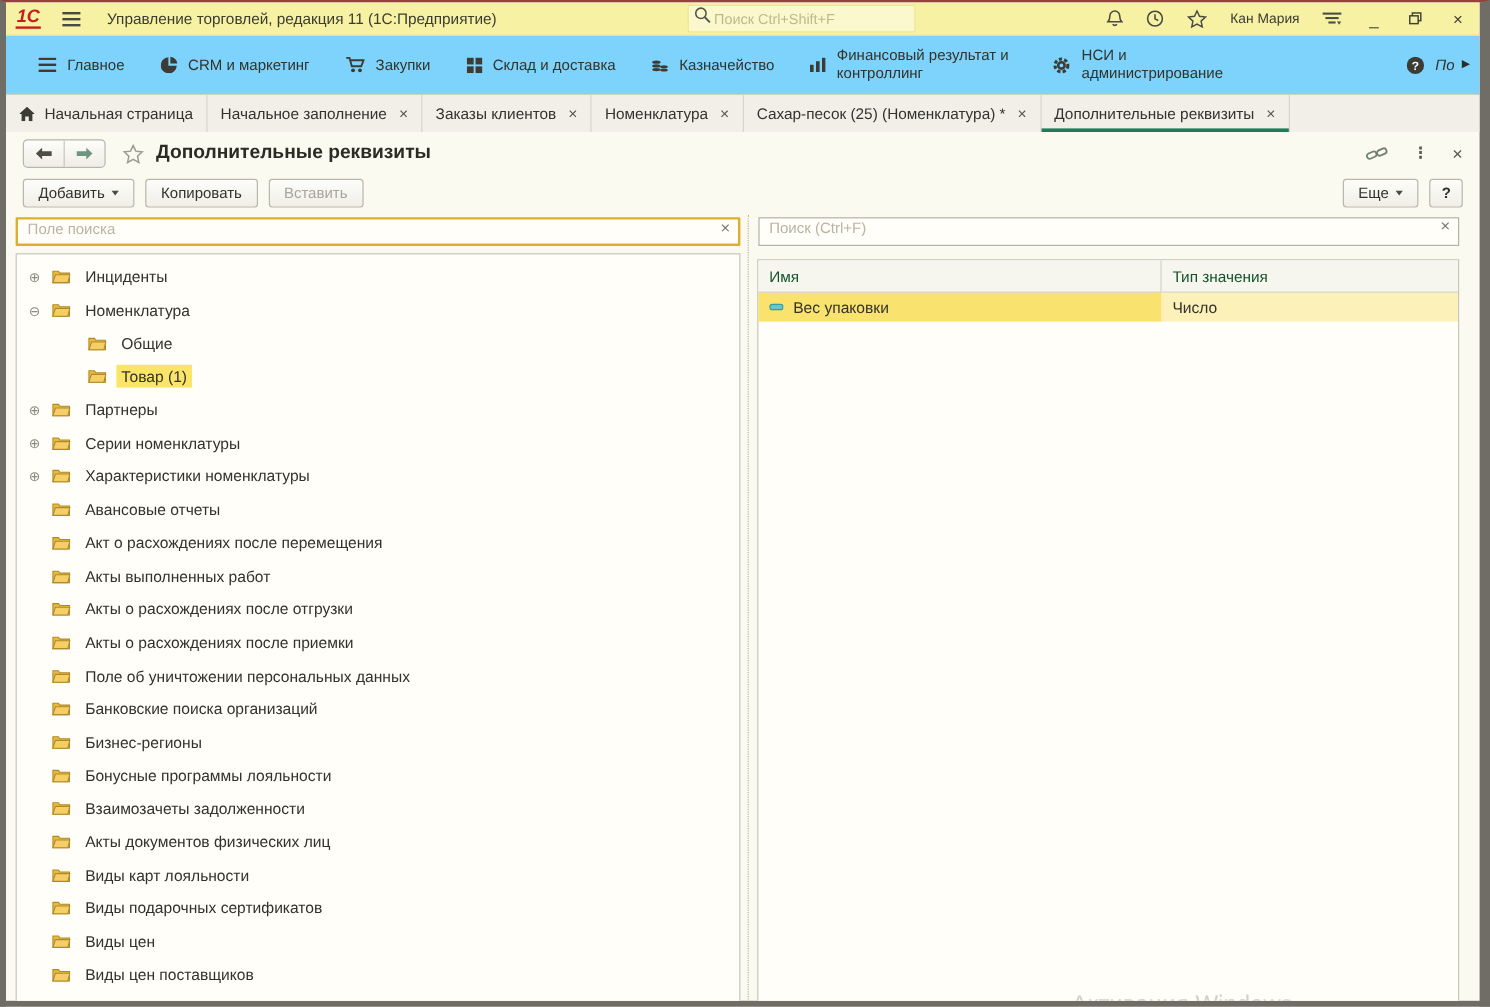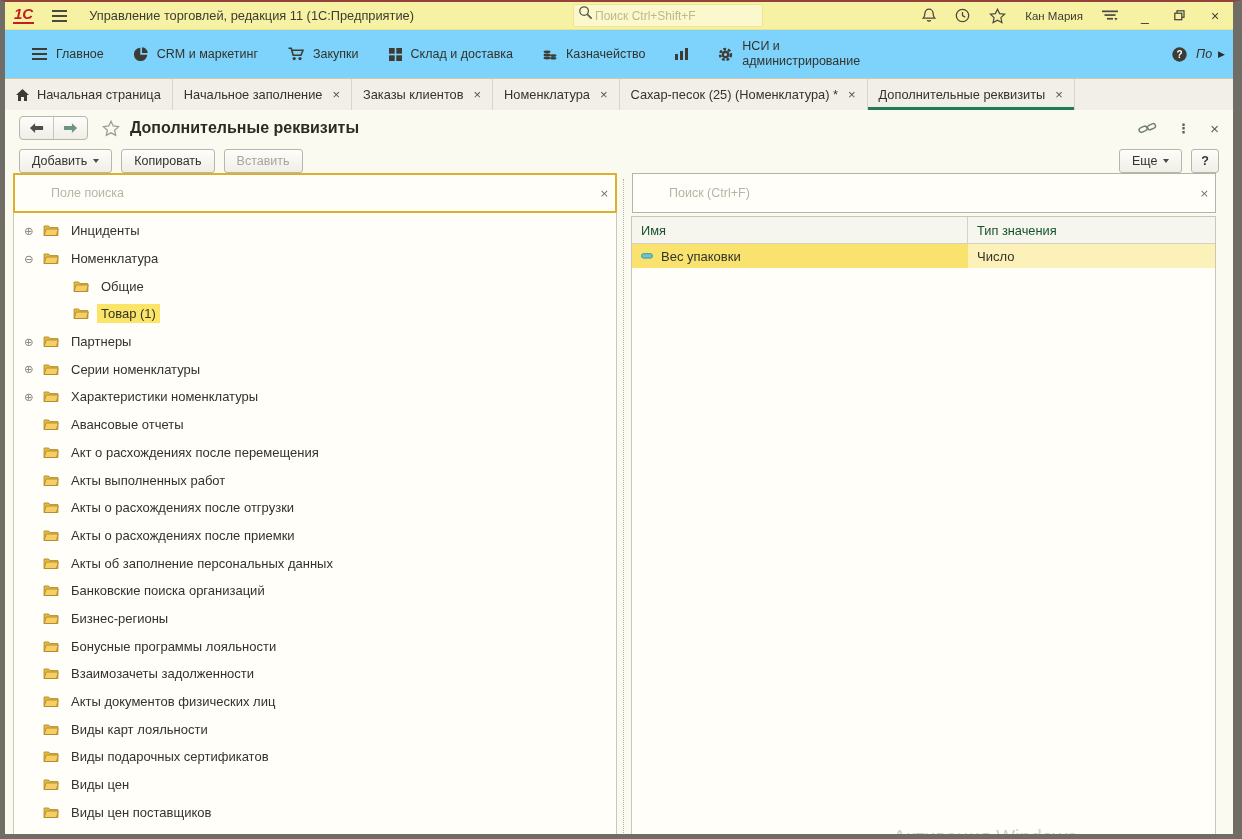--- a/index.html
+++ b/index.html
@@ -46,21 +46,21 @@
   
   .toolbar{height:30px;display:flex;align-items:center;padding:0 14px;gap:9px;}
   .btn{height:22px;padding:0 12px;display:inline-flex;align-items:center;gap:6px;font-size:12.5px;color:#33332c;
      background:linear-gradient(#fdfdfa,#f0eee7);border:1px solid #b9b6aa;border-radius:3px;cursor:pointer;}
   .btn.disabled{color:#a8a59a;cursor:default;}
   .btn .caret{width:0;height:0;border-left:3.5px solid transparent;border-right:3.5px solid transparent;border-top:4px solid #4a4a42;}
   .tb-right{margin-left:auto;display:flex;gap:9px;}
   .btn.q{padding:0 9px;font-weight:bold;}
   
   .search-row{display:flex;margin:4px 0 0 8px;height:26px;align-items:center;}
-  .srch{position:relative;height:40px;background:#fffef8;display:flex;align-items:center;box-sizing:border-box;padding-left:28px;}
+  .srch{position:relative;height:24px;background:#fffef8;display:flex;align-items:flex-start;box-sizing:border-box;}
   .srch input{border:none;outline:none;background:transparent;margin-left:6px;font-size:12.5px;width:calc(100% - 30px);font-family:"Liberation Sans",sans-serif;color:#44443c;}
   .srch input::placeholder{color:#b8b5a6;}
   .srch .clr{position:absolute;right:6px;font-size:11px;color:#76766e;cursor:pointer;font-family:"DejaVu Sans",sans-serif;}
   .srch-left{width:604px;border:2px solid #dcaf2e;border-radius:1px;}
   .srch-right{flex:1;border:1px solid #b5b2a6;margin-left:15px;margin-right:17px;}
   .main-split{display:flex;padding-left:8px;height:628px;margin-top:5px;}
   .left-col{width:604px;}
   .tree-panel{box-sizing:border-box;width:604px;height:100%;border:1px solid #c9c6ba;background:#fffef8;overflow:hidden;padding-top:5px;}
   .tree-row{height:27.7px;display:flex;align-items:center;padding-left:10px;cursor:pointer;}
   .tree-row .expander{width:19px;font-size:11.5px;color:#8b8b80;font-family:"DejaVu Sans",sans-serif;text-align:left;}
@@ -192,20 +192,21 @@
         <span class="label">Казначейство</span>
       </div>
       <div class="menu-item">
         <span class="ico">
           <svg width="13" height="12" viewBox="0 0 13 12">
             <rect x="0" y="6" width="3" height="6" fill="#3c3c35"></rect>
             <rect x="5" y="3" width="3" height="9" fill="#3c3c35"></rect>
             <rect x="10" y="0" width="3" height="12" fill="#3c3c35"></rect>
           </svg>
         </span>
+        <span class="label">Финансовый результат и контроллинг</span>
       </div>
       <div class="menu-item">
         <span class="ico">
           <svg width="15" height="15" viewBox="0 0 14 14">
             <circle cx="7" cy="7" r="5" fill="none" stroke="#3c3c35" stroke-width="2.4" stroke-dasharray="2.5 1.7"></circle>
             <circle cx="7" cy="7" r="2.5" fill="none" stroke="#3c3c35" stroke-width="2"></circle>
           </svg>
         </span>
         <span class="label">НСИ и администрирование</span>
       </div>
@@ -442,21 +443,21 @@
             <span class="flabel">Акты о расхождениях после приемки</span>
           </div>
           <div class="tree-row">
             <span class="expander"></span>
             <span class="ico">
               <svg width="16" height="13" viewBox="0 0 15 13">
                 <path d="M0.6 11.5 V2 h4.6 l1.2 1.6 h8 V11.5 Z" fill="#e9ba41" stroke="#b08a28" stroke-width="0.9"></path>
                 <path d="M0.6 11.5 L2.7 5 h12 l-1.7 6.5 Z" fill="#f5cf66" stroke="#b08a28" stroke-width="0.9"></path>
               </svg>
             </span>
-            <span class="flabel">Акты об заполнение персональных данных</span>
+            <span class="flabel">Поле об уничтожении персональных данных</span>
           </div>
           <div class="tree-row">
             <span class="expander"></span>
             <span class="ico">
               <svg width="16" height="13" viewBox="0 0 15 13">
                 <path d="M0.6 11.5 V2 h4.6 l1.2 1.6 h8 V11.5 Z" fill="#e9ba41" stroke="#b08a28" stroke-width="0.9"></path>
                 <path d="M0.6 11.5 L2.7 5 h12 l-1.7 6.5 Z" fill="#f5cf66" stroke="#b08a28" stroke-width="0.9"></path>
               </svg>
             </span>
             <span class="flabel">Банковские поиска организаций</span>

